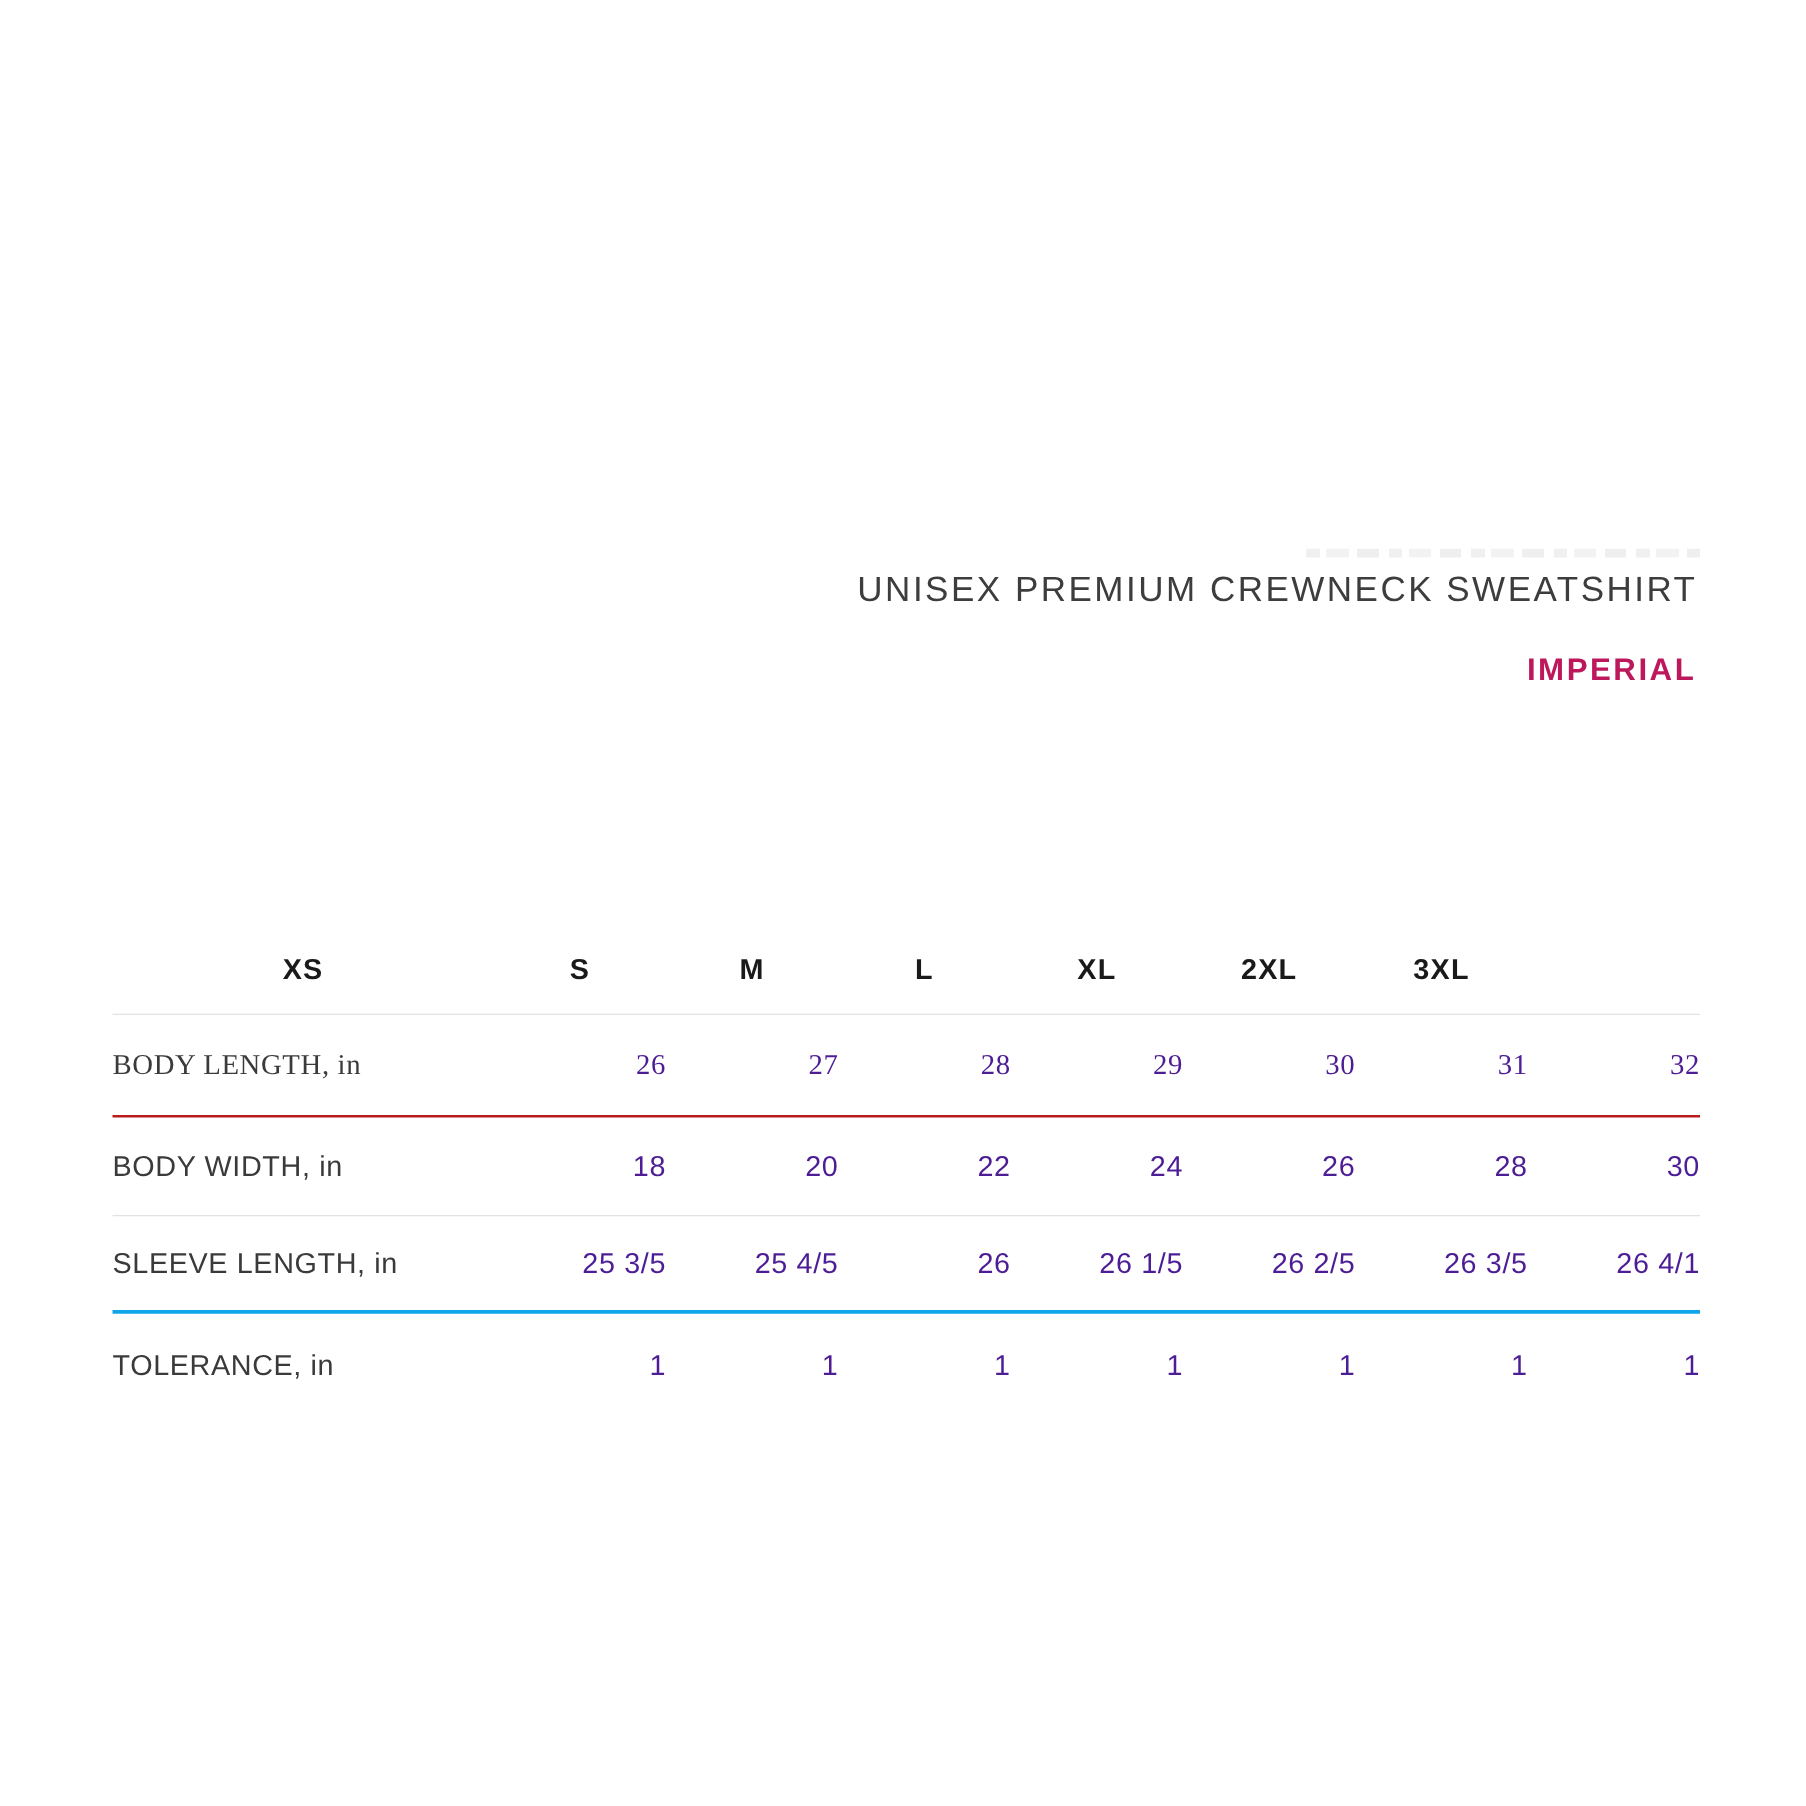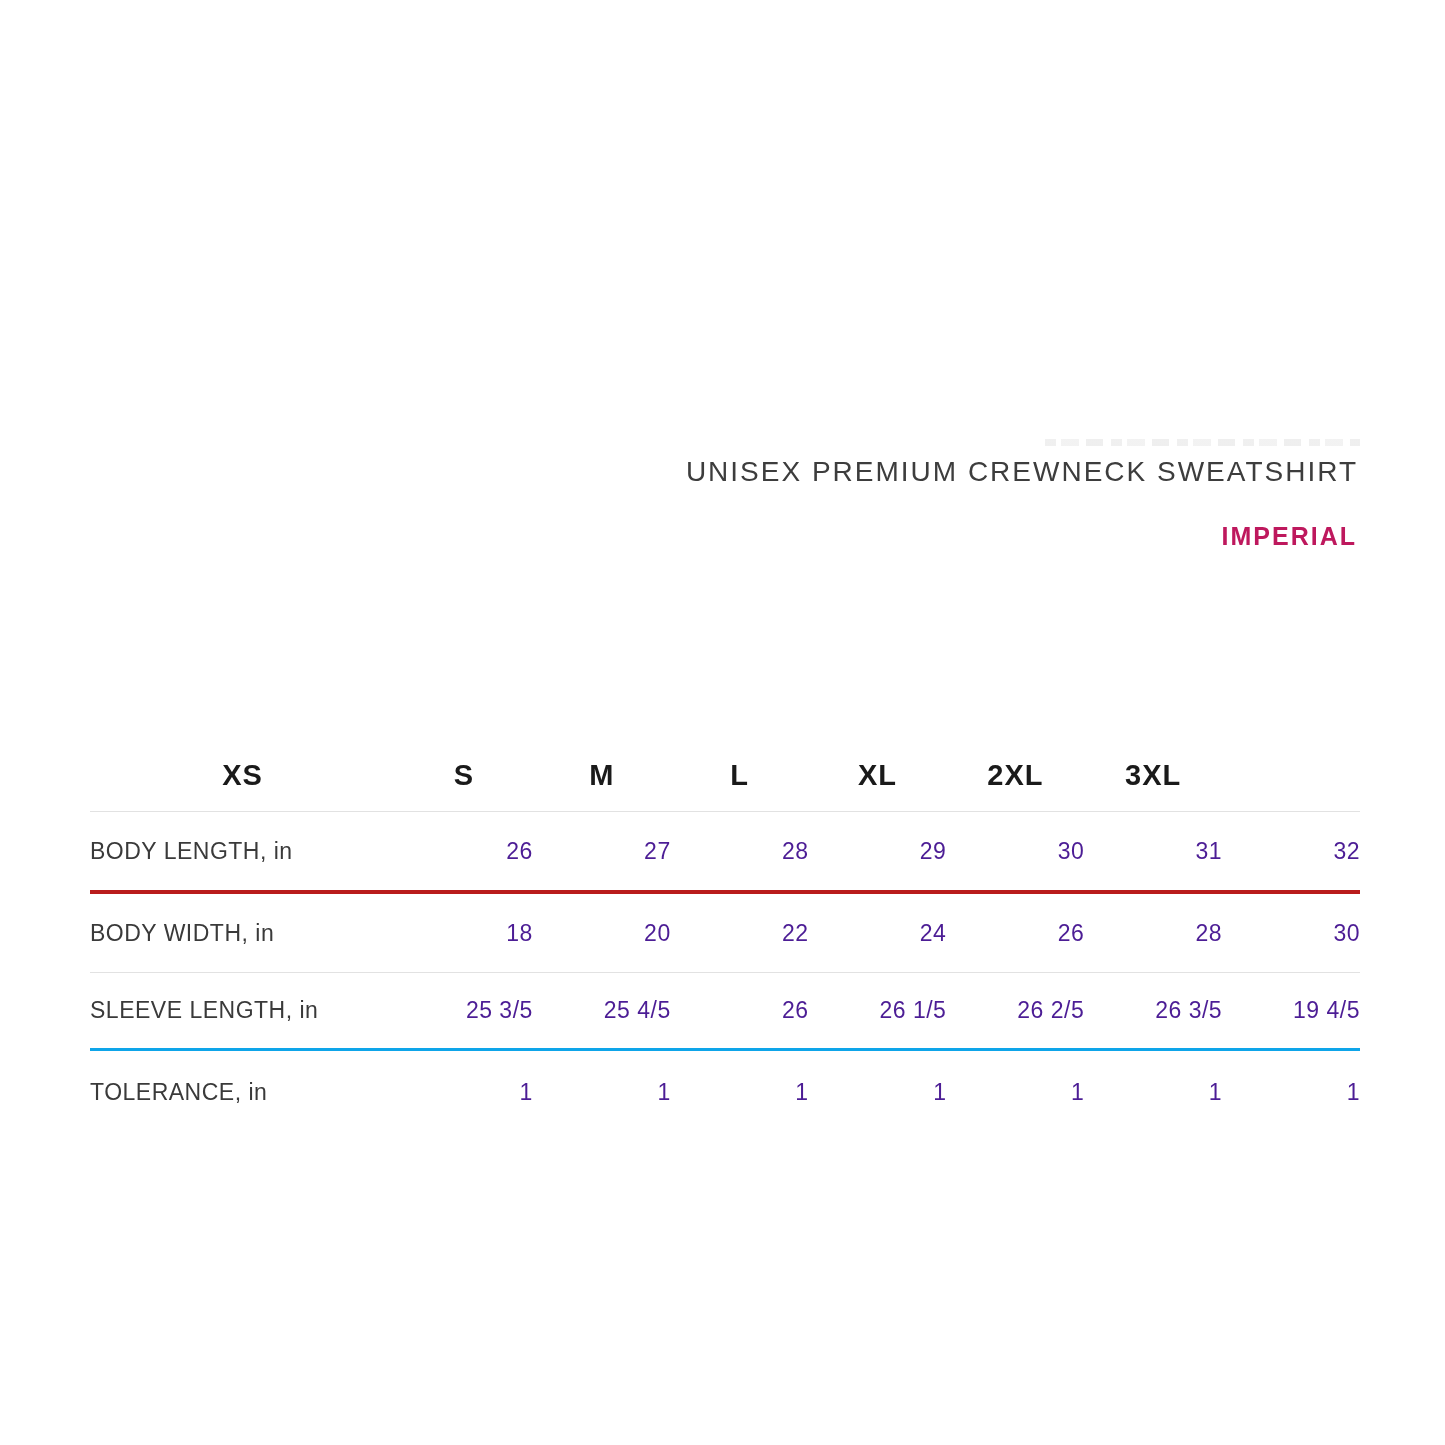--- a/index.html
+++ b/index.html
@@ -66,34 +66,34 @@
   .t-row {
     display: grid;
     grid-template-columns: 305px repeat(7, 1fr);
     align-items: center;
     box-sizing: border-box;
   }
   .t-row.header {
     height: 72px;
     border-bottom: 1px solid #e2e2e2;
   }
-  .t-row.r0 { height: 82px; border-bottom: 4px solid #b91c1c; }
+  .t-row.r0 { height: 82px; border-bottom: 2px solid #b91c1c; font-family: Liberation Serif, serif; }
   .t-row.r1 { height: 79px; border-bottom: 1px solid #e2e2e2; }
   .t-row.r2 { height: 78px; border-bottom: 3px solid #0ea5e9; }
   .t-row.r3 { height: 82px; }
 
   .t-corner {
     font-size: 24px;
     font-weight: 700;
     letter-spacing: 1px;
     color: #1a1a1a;
     text-align: left;
   }
   .t-col-head {
-    font-size: 29px;
+    font-size: 23px;
     font-weight: 700;
     letter-spacing: 1px;
     color: #1a1a1a;
     text-align: center;
   }
   .t-label {
     font-size: 23px;
     font-weight: 400;
     letter-spacing: 0.5px;
     color: #3a3a3a;
@@ -155,21 +155,21 @@
     </div>
 
     <div class="t-row r2">
       <div class="t-label">SLEEVE LENGTH, in</div>
       <div class="t-value">25 3/5</div>
       <div class="t-value">25 4/5</div>
       <div class="t-value">26</div>
       <div class="t-value">26 1/5</div>
       <div class="t-value">26 2/5</div>
       <div class="t-value">26 3/5</div>
-      <div class="t-value">19 4/5</div>
+      <div class="t-value">26 4/1</div>
     </div>
 
     <div class="t-row r3">
       <div class="t-label">TOLERANCE, in</div>
       <div class="t-value">1</div>
       <div class="t-value">1</div>
       <div class="t-value">1</div>
       <div class="t-value">1</div>
       <div class="t-value">1</div>
       <div class="t-value">1</div>

